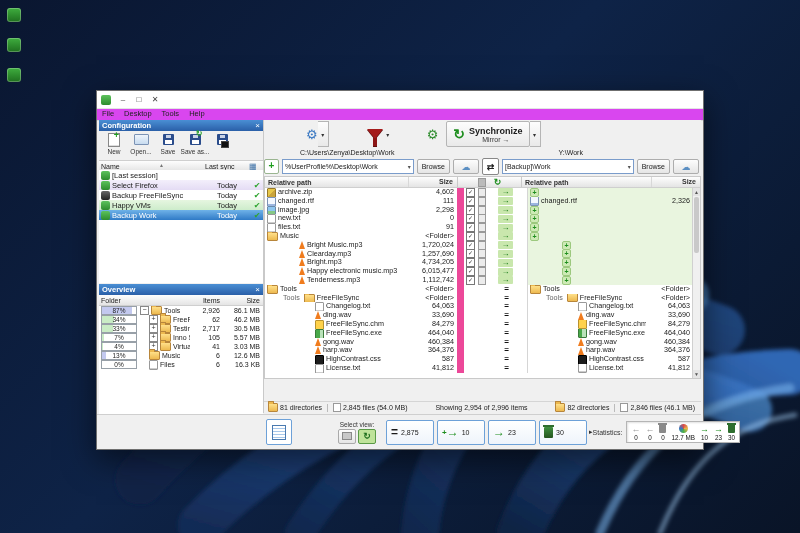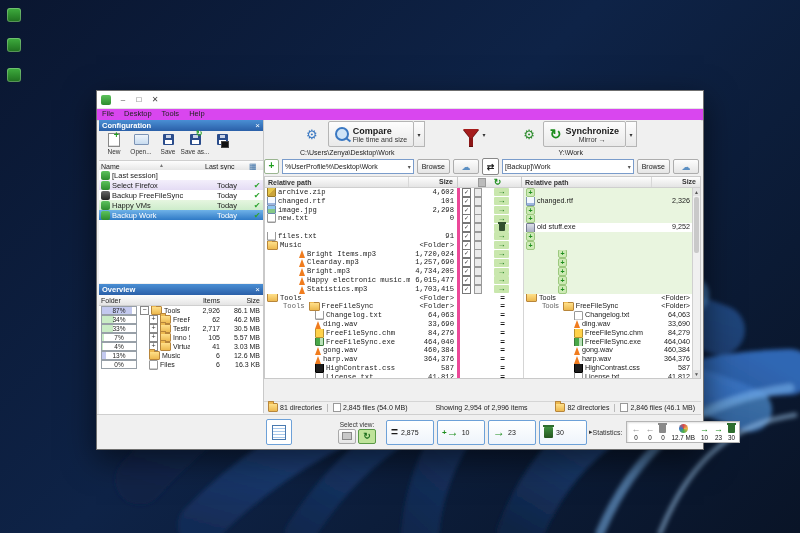--- a/index.html
+++ b/index.html
@@ -113,21 +113,21 @@
   .gridwrap{position:absolute;left:0;right:0;top:56px;bottom:70px;background:#fff;border:1px solid #c9c9c9;}
   .ghead{height:10px;display:flex;background:linear-gradient(#fdfdfd,#e4e4e4);border-bottom:1px solid #cfcfcf;
          font-size:7px;align-items:center;}
   .gh-l{width:192px;display:flex;border-right:1px solid #c9c9c9;height:100%;align-items:center;}
   .gh-m{width:63px;display:flex;border-right:1px solid #c9c9c9;height:100%;align-items:center;justify-content:center;gap:8px;}
   .gh-r{flex:1;display:flex;height:100%;align-items:center;}
   .gh-path{flex:1;padding-left:3px;font-weight:bold;color:#333;}
   .gh-size{width:44px;text-align:right;padding-right:4px;font-weight:bold;color:#333;border-left:1px solid #d8d8d8;height:100%;line-height:10px;}
   .rows{position:absolute;top:11px;left:0;right:7px;bottom:0;overflow:hidden;}
   .frow{height:8.8px;display:flex;font-size:7.2px;line-height:8.8px;}
-  .cl{width:192px;display:flex;align-items:flex-end;border-right:3px solid #ec4899;overflow:hidden;font-family:Liberation Mono, monospace;}
+  .cl{width:192px;display:flex;align-items:flex-start;border-right:7px solid #ec4899;overflow:hidden;}
   .cm{width:63px;display:flex;align-items:center;border-right:1px solid #d5d5d5;}
   .cr{flex:1;display:flex;align-items:center;overflow:hidden;}
   .cl .nm,.cr .nm{flex:1;white-space:nowrap;overflow:hidden;}
   .cl .sz,.cr .sz{width:44px;text-align:right;padding-right:3px;flex:none;}
   .pfx{color:#666;margin-right:4px;}
   .chk{width:7px;height:7px;border:1px solid #777;background:#fff;font-size:6px;line-height:7px;text-align:center;
        color:#333;margin:0 3px 0 2px;flex:none;}
   .miniic{width:6px;height:7px;background:#ececec;border:1px solid #9a9a9a;flex:none;}
   .achip{width:15px;height:8px;background:#c9e7ad;display:flex;align-items:center;justify-content:center;
          border-radius:1px;margin-left:auto;margin-right:14px;}
@@ -411,27 +411,20 @@
               <span class="it">6</span>
               <span class="sz">16.3 KB</span>
             </div>
           </div>
       </div>
     </div>
 
     <div class="main">
       <div class="maintb">
         <span class="gear" style="margin-left:42px;color:#3a78c2">⚙</span>
-        <div class="bigbtn" style="margin-left:10px">
-          <span class="mag"></span>
-          <span>
-            <div class="t1">Compare</div>
-            <div class="t2">File time and size</div>
-          </span>
-        </div>
         <div class="drop">▾</div>
         <div style="margin-left:38px;display:flex;align-items:center">
           <span class="funnel"></span>
         </div>
         <div class="drop" style="border:none;background:none">▾</div>
         <span class="gear" style="margin-left:34px;color:#2e8c2e">⚙</span>
         <div class="bigbtn" style="margin-left:8px">
           <span class="syncic">↻</span>
           <span>
             <div class="t1">Synchronize</div>
@@ -496,21 +489,21 @@
                 <span style="width: 2px; flex: 0 0 auto;"></span>
                 <span class="plusic">+</span>
                 <span class="nm"></span>
               </div>
             </div>
             <div class="frow">
               <div class="cl">
                 <span style="width: 2px; flex: 0 0 auto;"></span>
                 <span class="fic fic-rtf"></span>
                 <span class="nm">changed.rtf</span>
-                <span class="sz">101</span>
+                <span class="sz">111</span>
               </div>
               <div class="cm">
                 <span class="chk">✓</span>
                 <span class="miniic"></span>
                 <span class="achip">
                   <span class="arr">→</span>
                 </span>
               </div>
               <div class="cr tint">
                 <span style="width: 2px; flex: 0 0 auto;"></span>
@@ -553,36 +546,20 @@
                   <span class="arr">→</span>
                 </span>
               </div>
               <div class="cr tint">
                 <span style="width: 2px; flex: 0 0 auto;"></span>
                 <span class="plusic">+</span>
                 <span class="nm"></span>
               </div>
             </div>
             <div class="frow">
-              <div class="cl"></div>
-              <div class="cm">
-                <span class="chk">✓</span>
-                <span class="miniic"></span>
-                <span class="achip">
-                  <span class="trash"></span>
-                </span>
-              </div>
-              <div class="cr">
-                <span style="width: 2px; flex: 0 0 auto;"></span>
-                <span class="fic fic-exe"></span>
-                <span class="nm">old stuff.exe</span>
-                <span class="sz">9,252</span>
-              </div>
-            </div>
-            <div class="frow">
               <div class="cl">
                 <span style="width: 2px; flex: 0 0 auto;"></span>
                 <span class="fic fic-txt"></span>
                 <span class="nm">files.txt</span>
                 <span class="sz">91</span>
               </div>
               <div class="cm">
                 <span class="chk">✓</span>
                 <span class="miniic"></span>
                 <span class="achip">
@@ -612,21 +589,21 @@
               <div class="cr tint">
                 <span style="width: 2px; flex: 0 0 auto;"></span>
                 <span class="plusic">+</span>
                 <span class="nm"></span>
               </div>
             </div>
             <div class="frow">
               <div class="cl">
                 <span style="width: 34px; flex: 0 0 auto;"></span>
                 <span class="fic fic-vlc"></span>
-                <span class="nm">Bright Items.mp3</span>
+                <span class="nm">Bright Music.mp3</span>
                 <span class="sz">1,720,024</span>
               </div>
               <div class="cm">
                 <span class="chk">✓</span>
                 <span class="miniic"></span>
                 <span class="achip">
                   <span class="arr">→</span>
                 </span>
               </div>
               <div class="cr tint">
@@ -692,22 +669,22 @@
               <div class="cr tint">
                 <span style="width: 34px; flex: 0 0 auto;"></span>
                 <span class="plusic">+</span>
                 <span class="nm"></span>
               </div>
             </div>
             <div class="frow">
               <div class="cl">
                 <span style="width: 34px; flex: 0 0 auto;"></span>
                 <span class="fic fic-vlc"></span>
-                <span class="nm">Statistics.mp3</span>
-                <span class="sz">1,703,415</span>
+                <span class="nm">Tenderness.mp3</span>
+                <span class="sz">1,112,742</span>
               </div>
               <div class="cm">
                 <span class="chk">✓</span>
                 <span class="miniic"></span>
                 <span class="achip">
                   <span class="arr">→</span>
                 </span>
               </div>
               <div class="cr tint">
                 <span style="width: 34px; flex: 0 0 auto;"></span>

